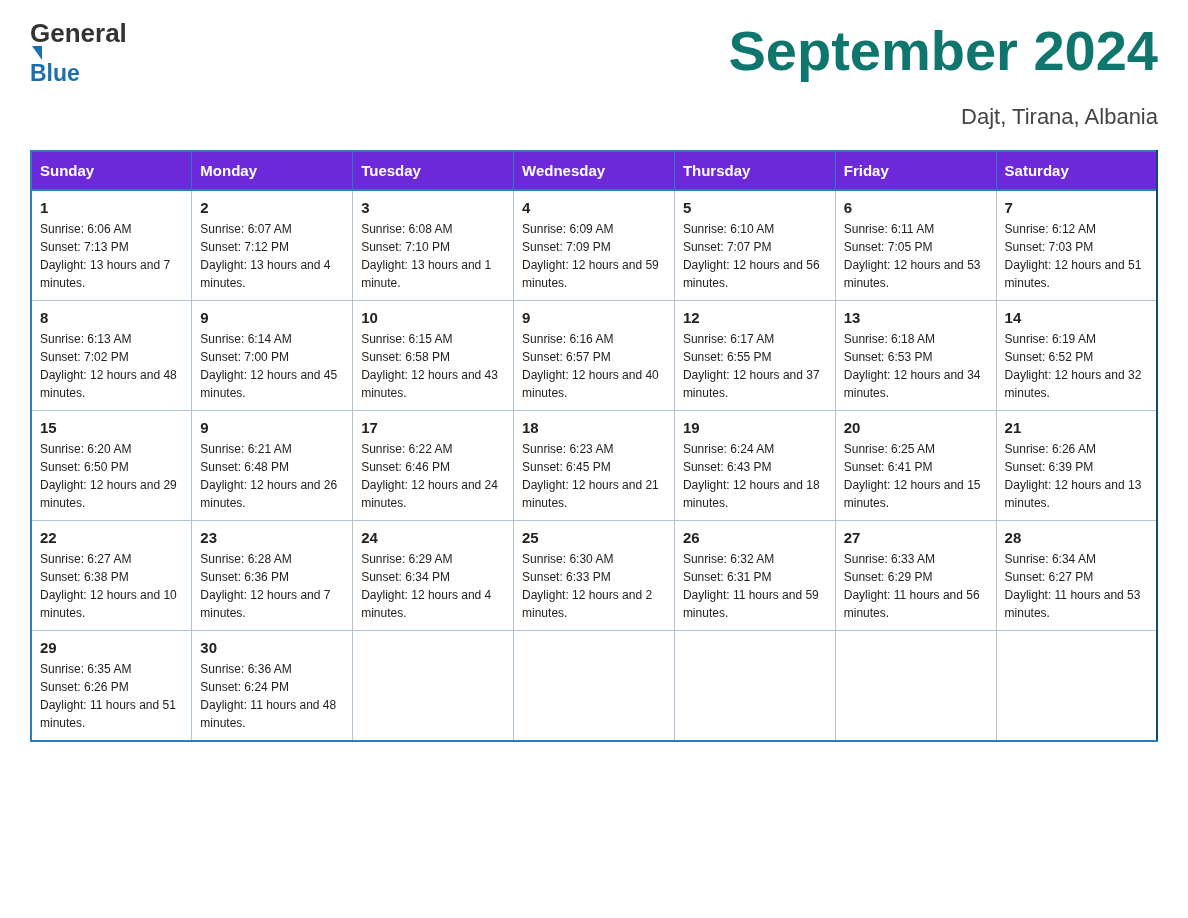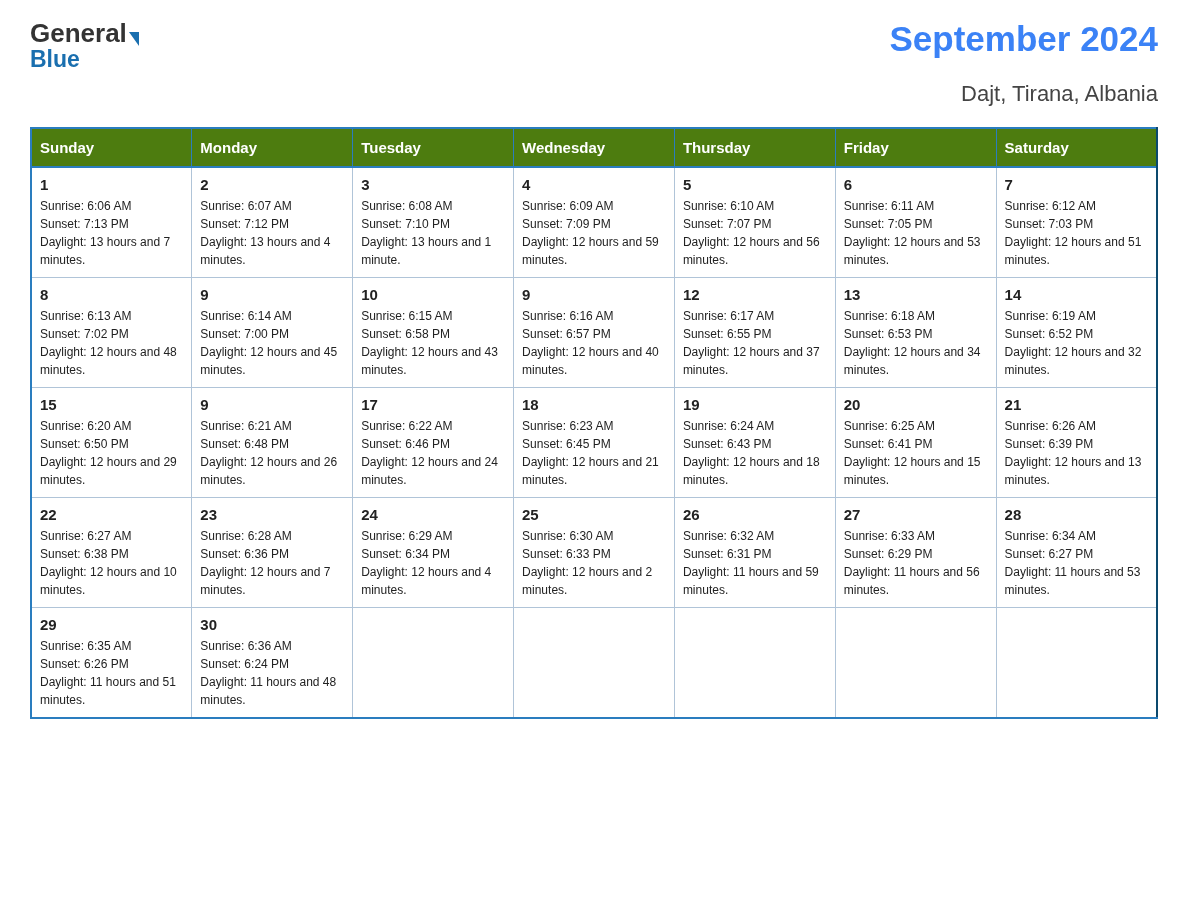--- a/index.html
+++ b/index.html
@@ -32,48 +32,49 @@
       width: 0;
       height: 0;
       border-left: 10px solid transparent;
       border-right: 0px solid transparent;
       border-top: 14px solid #1a6faf;
       margin-left: 2px;
       vertical-align: middle;
     }
     .logo-line {
       display: flex;
-      align-items: flex-end;
+      align-items: flex-start;
+      flex-direction: column;
     }
     .logo-blue-text {
       color: #1a6faf;
       font-size: 23px;
       font-weight: bold;
     }
     .title-block {
       text-align: right;
     }
     .month-title {
-      font-size: 35px;
-      font-weight: bold;
-      color: #3b82f6;
+      font-size: 56px;
+      font-weight: bold;
+      color: #0f766e;
       line-height: 1.1;
     }
     .location {
       font-size: 22px;
       color: #444;
       margin-top: 22px;
     }
     table {
       width: 100%;
       border-collapse: collapse;
       table-layout: fixed;
     }
     thead tr th {
-      background: #4d7c0f;
+      background: #6d28d9;
       color: #fff;
       font-size: 15px;
       font-weight: bold;
       padding: 10px 8px;
       text-align: left;
       border: 1px solid #2a7dbf;
     }
     tbody tr td {
       vertical-align: top;
       padding: 8px 8px;

